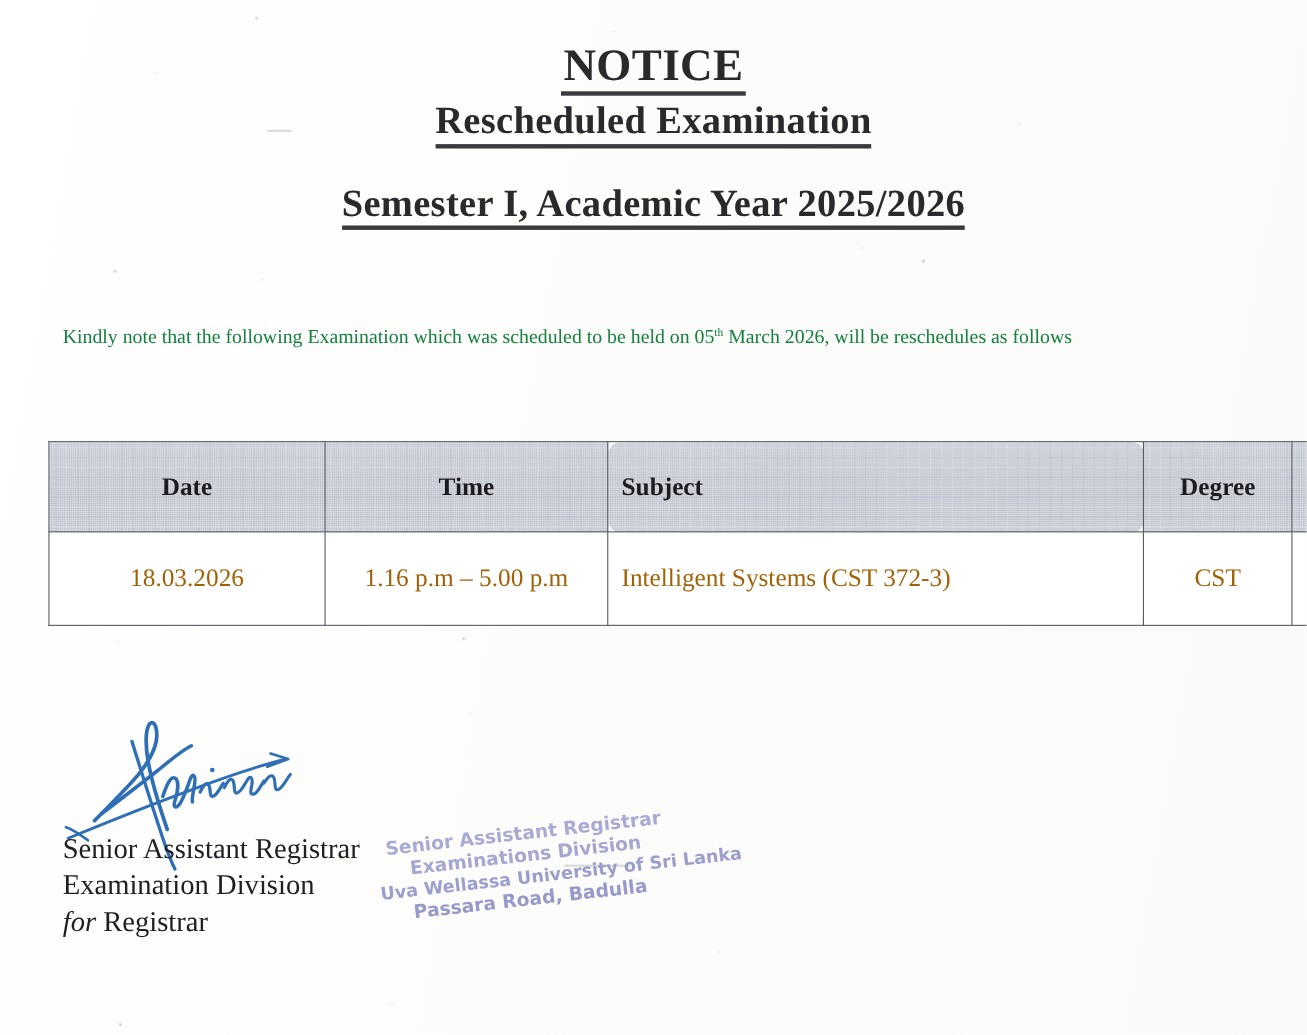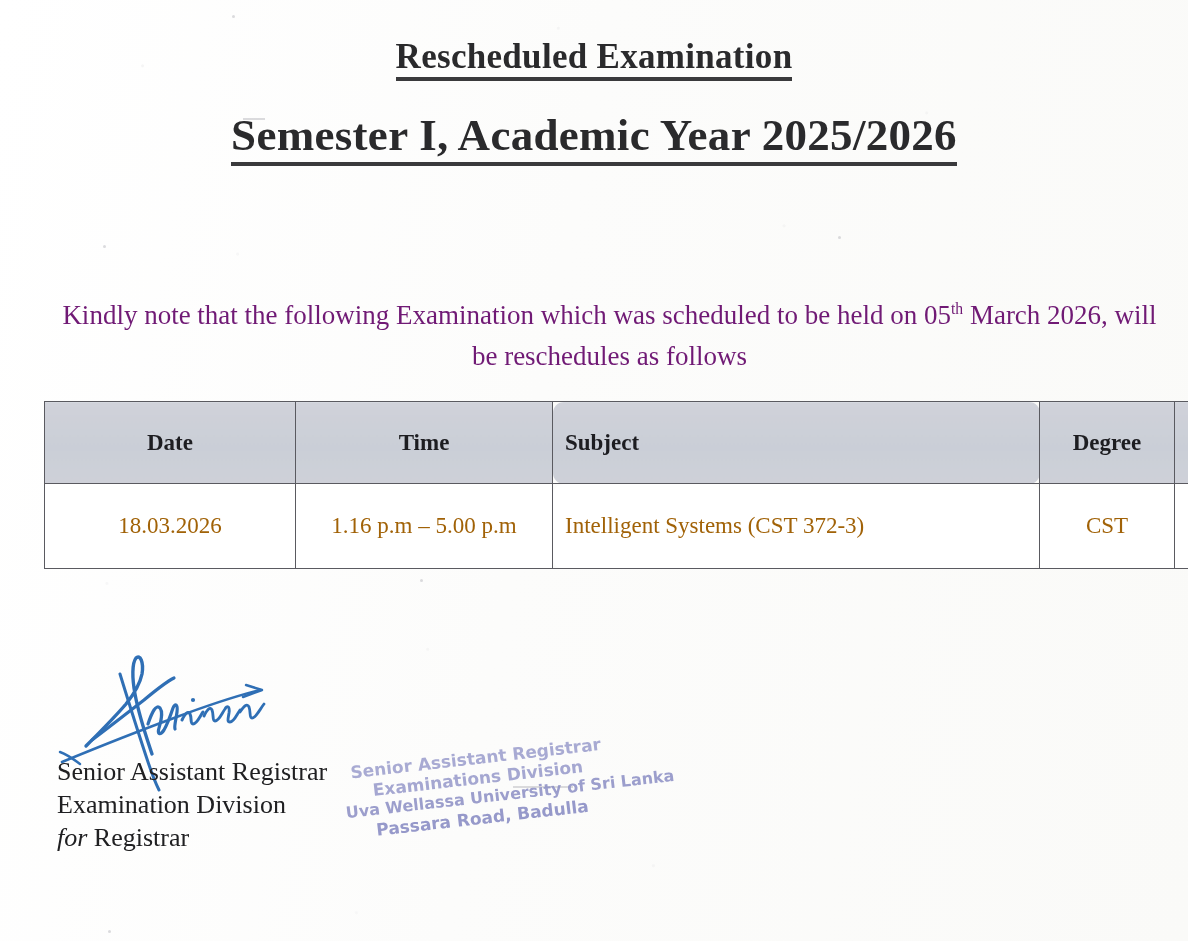--- a/index.html
+++ b/index.html
@@ -46,38 +46,37 @@
   .title-line {
     display: block;
     font-weight: bold;
     color: #2a2a2c;
     letter-spacing: 0.3px;
     line-height: 1.06;
     white-space: nowrap;
   }
   .t1 { font-size: 41px; margin-bottom: 4px; }
   .t2 { font-size: 35px; margin-bottom: 20px; }
-  .t3 { font-size: 45px; margin-top: 31px; }
+  .t3 { font-size: 35px; margin-top: 31px; }
   .t1 .ul, .t2 .ul, .t3 .ul {
     display: inline-block;
     border-bottom: 4px solid #3a3a3c;
     padding-bottom: 2px;
   }
   .t1 .ul { padding-left: 2px; padding-right: 2px; }
 
   
   .body-para {
     position: absolute;
     top: 268px;
     left: 57px;
     width: 1105px;
-    font-size: 27px;
+    font-size: 18px;
     line-height: 41px;
-    color: #701a75;
-    text-align: center;
+    color: #15803d;
   }
   .body-para sup {
     font-size: 0.58em;
     vertical-align: super;
     line-height: 0;
   }
 
   
   .notice-table {
     position: absolute;
@@ -181,20 +180,21 @@
 
   <div class="scan-mark" style="left:243px; top:118px; width:22px; height:2px;"></div>
   <div class="scan-mark" style="left:232px; top:15px; width:3px; height:3px; border-radius:50%;"></div>
   <div class="scan-mark" style="left:838px; top:236px; width:3px; height:3px; border-radius:50%;"></div>
   <div class="scan-mark" style="left:103px; top:245px; width:3px; height:3px; border-radius:50%;"></div>
   <div class="scan-mark" style="left:420px; top:579px; width:3px; height:3px; border-radius:50%;"></div>
   <div class="scan-mark" style="left:513px; top:786px; width:60px; height:2px;"></div>
   <div class="scan-mark" style="left:108px; top:930px; width:3px; height:3px; border-radius:50%;"></div>
 
   <div class="title-block">
+    <span class="title-line t1"><span class="ul">NOTICE</span></span>
     <span class="title-line t2"><span class="ul">Rescheduled Examination</span></span>
     <span class="title-line t3"><span class="ul">Semester I, Academic Year 2025/2026</span></span>
   </div>
 
   <p class="body-para"><span>Kindly note that the following Examination which was scheduled to be held on 05</span><sup>th</sup><span> March 2026, will be reschedules as follows</span></p>
 
   <table class="notice-table">
     <thead>
       <tr>
         <th class="col-date">Date</th>

